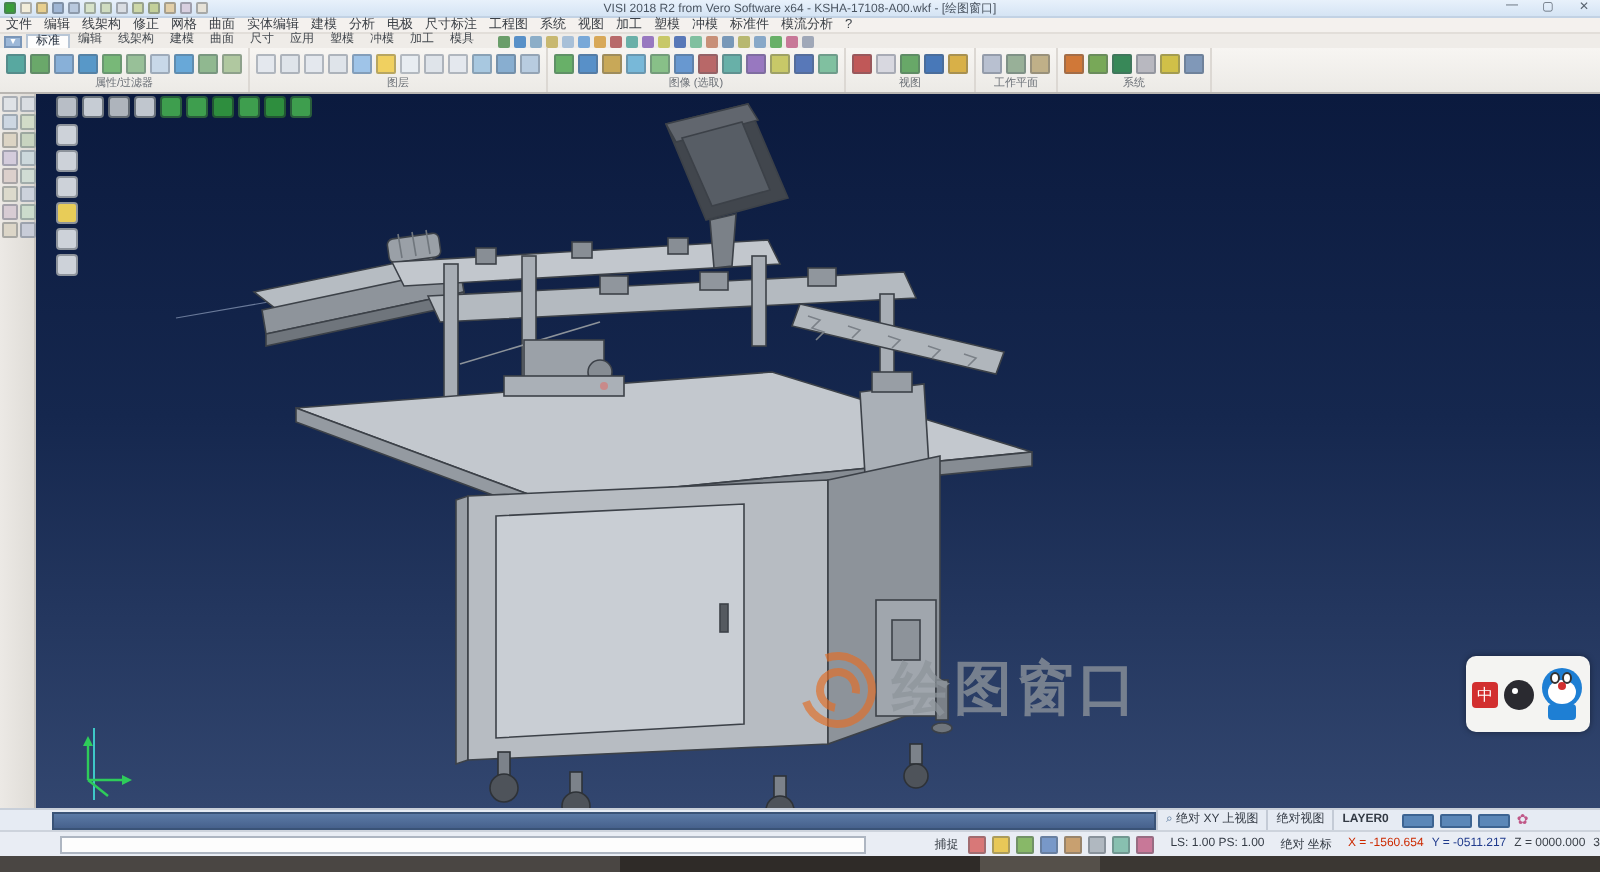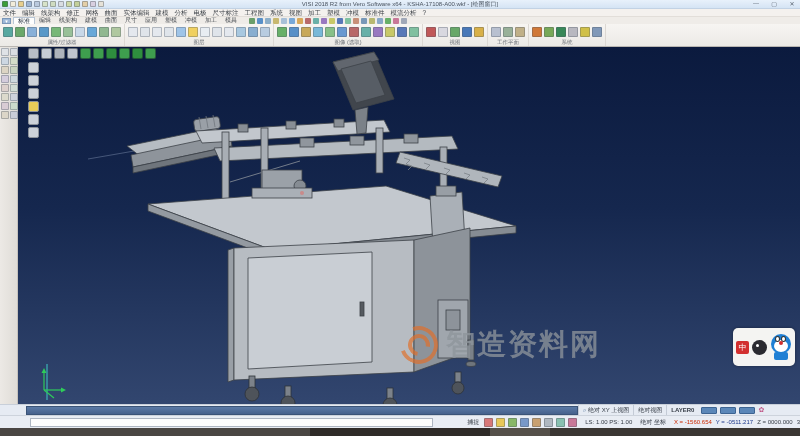--- a/index.html
+++ b/index.html
@@ -395,21 +395,21 @@
       <line x1="6" y1="30" x2="24" y2="30" stroke="#2ecc5a" stroke-width="1.2"></line>
       <polygon points="28,30 23,27.5 23,32.5" fill="#2ecc5a"></polygon>
       <line x1="6" y1="30" x2="16" y2="38" stroke="#2ecc5a" stroke-width="1.2"></line>
     </svg>
 
     <div class="watermark">
       <div class="wm-logo">
           <i class="a"></i>
           <i class="b"></i>
         </div>
-      <div class="wm-text">智造资料网</div>
+      <div class="wm-text">绘图窗口</div>
     </div>
 
     <div class="sticker">
       <div class="stk-badge">中</div>
       <div class="stk-dot"></div>
       <div class="doraemon">
         <div class="dora-head"></div>
           <div class="dora-face"></div>
         <div class="dora-eye" style="left:5px"></div>
           <div class="dora-eye" style="left:11px"></div>

